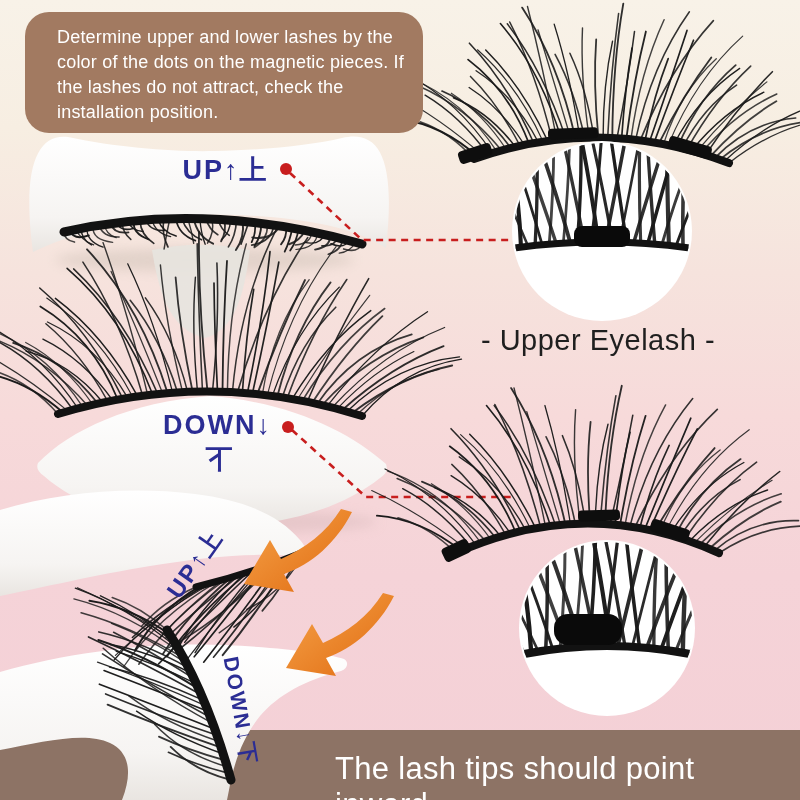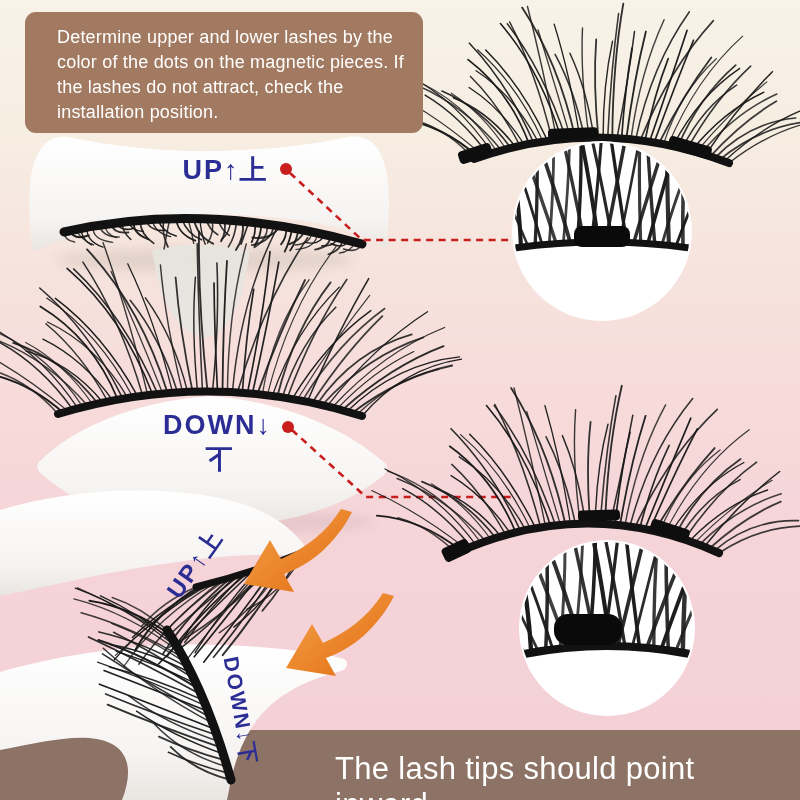--- a/index.html
+++ b/index.html
@@ -4,21 +4,21 @@
 <style>
   html,body{margin:0;padding:0;background:#fff;}
   #stage{
     position:relative;width:800px;height:800px;overflow:hidden;
     font-family:"Liberation Sans",sans-serif;
     background:linear-gradient(180deg,#f8f2e8 0%,#f7eee2 16%,#f6e3dd 34%,#f7dada 52%,#f5d3d8 72%,#f4d0d6 100%);
   }
   #scene{position:absolute;left:0;top:0;z-index:1;}
   .ov{position:absolute;z-index:2;}
   .info-box{
-    left:25px;top:12px;width:398px;height:121px;border-radius:11px;
+    left:25px;top:12px;width:398px;height:121px;border-radius:24px;
     background:#a27a61;color:#ffffff;font-size:18px;line-height:25px;
     padding:13px 18px 0 32px;box-sizing:border-box;letter-spacing:.2px;
   }
   .hand{color:#2b2d94;font-weight:600;letter-spacing:2px;}
   .label-up{left:168px;top:152px;width:115px;text-align:center;font-size:27px;}
   .label-down{left:150px;top:410px;width:135px;text-align:center;font-size:27px;}
   .flip-h{display:inline-block;transform:scaleX(-1);}
   .eyelash-label{left:448px;width:300px;text-align:center;color:#1f1f1f;font-size:29px;letter-spacing:.5px;}
   .upper-eyelash{top:324px;}
   .lower-eyelash{top:379px;}
@@ -467,18 +467,19 @@
   </div>
 
   <div class="ov hand label-up">
     <span>UP↑</span><span>上</span>
   </div>
 
   <div class="ov hand label-down">
     <span>DOWN↓</span><span class="flip-h">下</span>
   </div>
 
+  <div class="ov eyelash-label upper-eyelash">- Upper Eyelash -</div>
 
   <div class="ov tool-label tool-label-up">UP↑上</div>
   <div class="ov tool-label tool-label-down">DOWN↓下</div>
 
   <div class="ov footer-text">The lash tips should point inward.</div>
 </div>
 
 </body></html>

